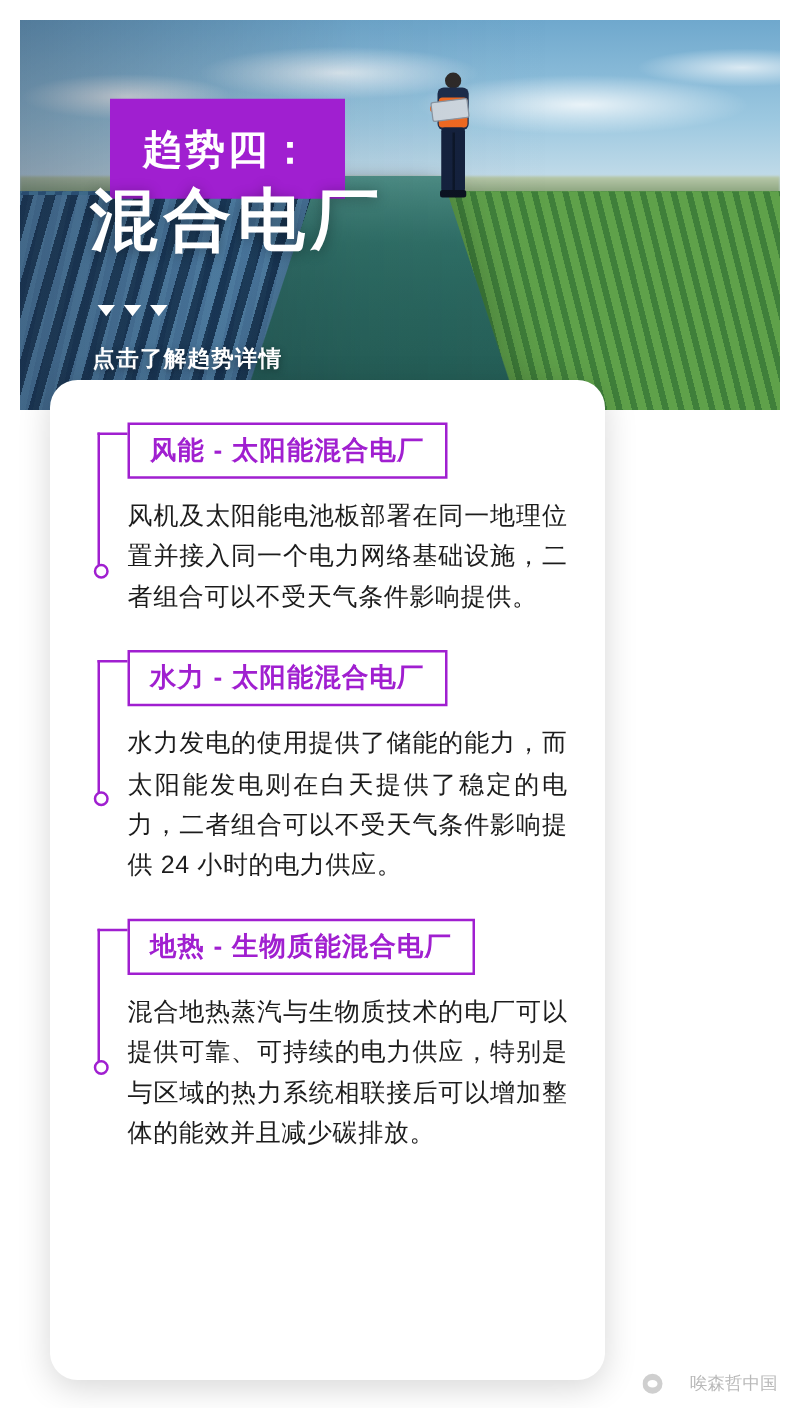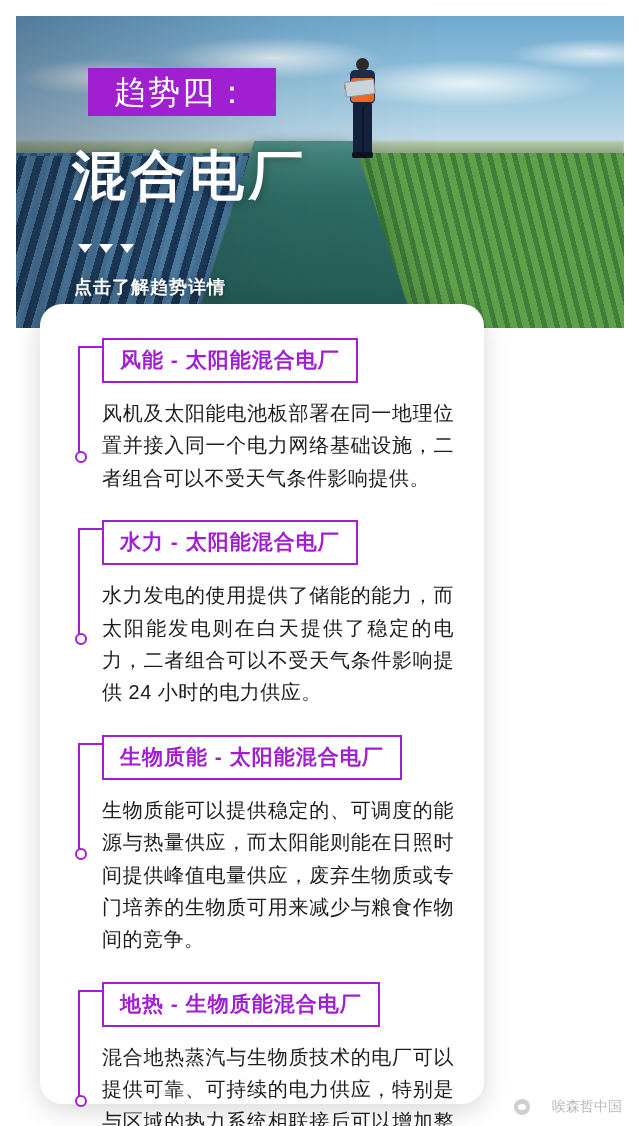--- a/index.html
+++ b/index.html
@@ -89,27 +89,27 @@
   .p-feet { position:absolute; left:12px; top:98px; width:21px; height:6px; background:#0b1220; border-radius:2px; }
 
   .hero-fade {
     position: absolute; left:0; top:0; width:100%; height:100%;
     background: linear-gradient(90deg, rgba(30,40,60,.35) 0%, rgba(30,40,60,.05) 45%, rgba(0,0,0,0) 70%);
   }
 
   .badge {
     position: absolute;
     left: 72px;
-    top: 52px;
+    top: 63px;
     background: #a01fd0;
     color: #ffffff;
     font-size: 32px;
-    font-weight: normal;
+    font-weight: bold;
     letter-spacing: 2px;
-    padding: 4px 26px;
+    padding: 20px 26px;
     line-height: 1.25;
   }
   .hero-title {
     position: absolute;
     left: 56px;
     top: 124px;
     color: #ffffff;
     font-size: 54px;
     font-weight: bold;
     letter-spacing: 5px;
@@ -265,25 +265,20 @@
       <div class="sec-head">风能 - 太阳能混合电厂</div>
       <div class="sec-body">风机及太阳能电池板部署在同一地理位置并接入同一个电力网络基础设施，二者组合可以不受天气条件影响提供。</div>
     </div>
 
     <div class="section">
       <div class="bracket"></div>
       <div class="sec-head">水力 - 太阳能混合电厂</div>
       <div class="sec-body">水力发电的使用提供了储能的能力，而太阳能发电则在白天提供了稳定的电力，二者组合可以不受天气条件影响提供 24 小时的电力供应。</div>
     </div>
 
-    <div class="section">
-      <div class="bracket"></div>
-      <div class="sec-head">生物质能 - 太阳能混合电厂</div>
-      <div class="sec-body">生物质能可以提供稳定的、可调度的能源与热量供应，而太阳能则能在日照时间提供峰值电量供应，废弃生物质或专门培养的生物质可用来减少与粮食作物间的竞争。</div>
-    </div>
 
     <div class="section">
       <div class="bracket"></div>
       <div class="sec-head">地热 - 生物质能混合电厂</div>
       <div class="sec-body">混合地热蒸汽与生物质技术的电厂可以提供可靠、可持续的电力供应，特别是与区域的热力系统相联接后可以增加整体的能效并且减少碳排放。</div>
     </div>
 
   </div>
 
   <div class="footer">

